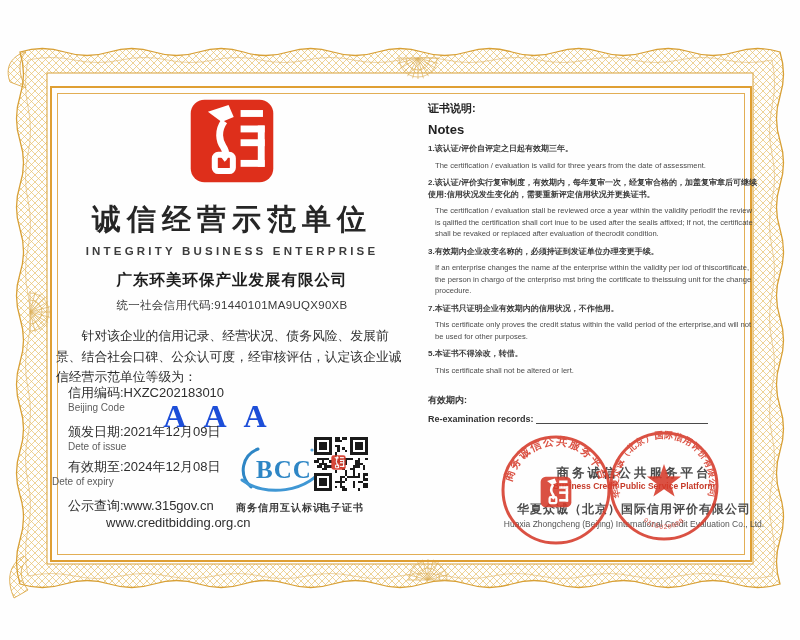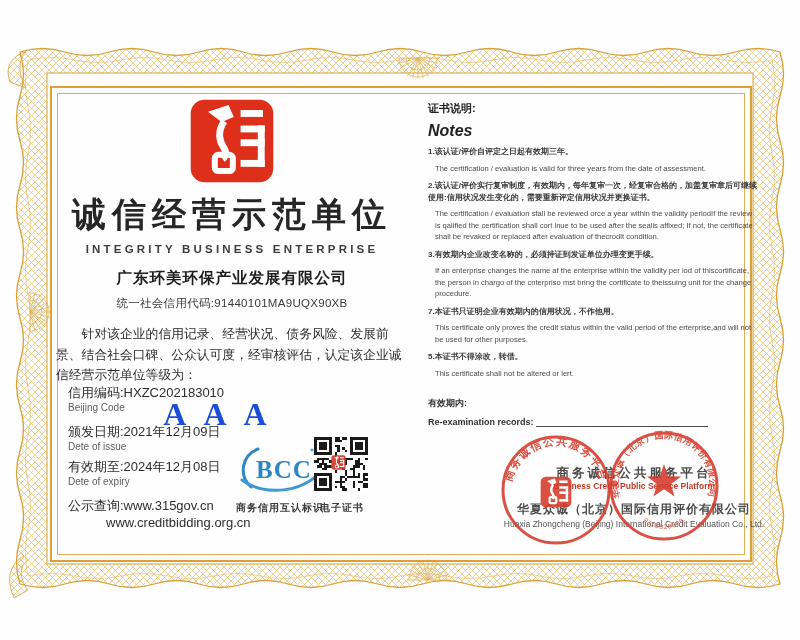--- a/index.html
+++ b/index.html
@@ -5,41 +5,41 @@
   html,body{margin:0;padding:0;background:#f7f6f3;}
   .page{position:relative;width:800px;height:640px;background:#fefefe;overflow:hidden;
         font-family:"Liberation Sans","DejaVu Sans",sans-serif;}
   #border-svg{position:absolute;left:0;top:0;z-index:0;}
   .frame{position:absolute;left:50px;top:86px;width:698px;height:472px;
          border:2px solid #df9f33;z-index:1;}
   .frame-inner{position:absolute;left:5px;top:5px;right:5px;bottom:5px;border:1px solid #e2ae55;}
   
   .main-col{position:absolute;left:56px;top:92px;width:352px;text-align:center;z-index:2;}
   .logo-wrap{margin:6px auto 0;width:86px;height:86px;}
-  .title-zh{margin-top:8px;font-family:"Liberation Serif","DejaVu Serif",serif;
-            font-weight:bold;font-size:34px;letter-spacing:6px;color:#262626;}
+  .title-zh{margin-top:16px;font-family:"Liberation Serif","DejaVu Serif",serif;
+            font-weight:bold;font-size:29px;letter-spacing:6px;color:#262626;}
   .title-en{margin-top:5px;font-size:11.5px;font-weight:600;letter-spacing:3.2px;color:#3d3d3d;}
   .company{margin-top:13px;font-size:15.5px;font-weight:bold;color:#1e1e1e;letter-spacing:1px;}
   .uscc{margin-top:7px;font-size:11.5px;color:#3a3a3a;letter-spacing:.3px;}
   .statement{margin-top:13px;text-align:left;text-indent:2em;font-size:12.8px;
              line-height:1.62;color:#2d2d2d;font-weight:500;}
   .grade{margin-top:10px;font-family:"Liberation Serif","DejaVu Serif",serif;font-weight:bold;
          font-size:32px;color:#1d4ed8;letter-spacing:17px;padding-right:17px;}
   .fld{position:absolute;z-index:2;font-size:13px;font-weight:400;color:#2e2e2e;white-space:nowrap;}
   .fld-sub{position:absolute;z-index:2;font-size:10px;color:#5d5d5d;white-space:nowrap;}
   
   .bcc-box{position:absolute;left:232px;top:444px;width:100px;z-index:2;}
   .badge-cap{position:absolute;z-index:2;font-size:10px;font-weight:700;color:#3a3a3a;
              letter-spacing:1px;white-space:nowrap;}
   .qr-box{position:absolute;left:314px;top:437px;width:54px;height:54px;z-index:2;}
   .qr-stamp{position:absolute;left:17px;top:18px;z-index:3;opacity:.92;}
   
   .notes-col{position:absolute;left:428px;top:101px;width:332px;z-index:2;color:#3c3c3c;}
   .n-head{font-size:11px;font-weight:700;color:#222;}
-  .n-head2{margin-top:6px;font-size:16px;font-weight:700;color:#222;font-style:italic;}
+  .n-head2{margin-top:6px;font-size:13px;font-weight:700;color:#222;}
   .nz{margin:6px 0 0;font-size:8px;line-height:11.5px;color:#3b3b3b;font-weight:600;}
   .ne{margin:5px 7px 0;font-size:7.6px;line-height:11.5px;color:#4a4a4a;}
   .review-zh{margin-top:18px;font-size:9px;font-weight:700;color:#333;}
   .review-row{margin-top:7px;font-size:9px;font-weight:700;color:#333;display:flex;align-items:flex-end;}
   .uline{display:inline-block;flex:0 0 172px;border-bottom:1px solid #4a4a4a;height:9px;margin-left:2px;}
   
   .seal-area{position:absolute;left:488px;top:428px;width:292px;height:140px;z-index:2;}
   .iss-line{position:absolute;left:0;width:100%;text-align:center;white-space:nowrap;}
   .iss1{top:37px;font-size:12.5px;font-weight:700;color:#4c4c4c;letter-spacing:3px;}
   .iss2{top:53px;font-size:8.5px;font-weight:600;color:#c63a29;}
@@ -102,21 +102,21 @@
     <div class="uscc">统一社会信用代码:91440101MA9UQX90XB</div>
     <div class="statement">针对该企业的信用记录、经营状况、债务风险、发展前景、结合社会口碑、公众认可度，经审核评估，认定该企业诚信经营示范单位等级为：</div>
     <div class="grade">AAA</div>
   </div>
 
   <div class="fld" style="left:68px;top:384px">信用编码:HXZC202183010</div>
   <div class="fld-sub" style="left:68px;top:402px">Beijing Code</div>
   <div class="fld" style="left:68px;top:423px">颁发日期:2021年12月09日</div>
   <div class="fld-sub" style="left:68px;top:441px">Dete of issue</div>
   <div class="fld" style="left:68px;top:458px">有效期至:2024年12月08日</div>
-  <div class="fld-sub" style="left:68px;top:476px">Dete of expiry</div>
+  <div class="fld-sub" style="left:52px;top:476px">Dete of expiry</div>
   <div class="fld" style="left:68px;top:497px">公示查询:www.315gov.cn</div>
   <div class="fld" style="left:106px;top:515px">www.creditbidding.org.cn</div>
 
   <div class="bcc-box">
     <svg width="100" height="50" viewBox="0 0 100 50">
       <path d="M26,5 C10,11 6,31 19,43" stroke="#2e86c5" stroke-width="3" fill="none" stroke-linecap="round"></path>
       <path d="M10,36 C32,53 76,50 94,20" stroke="#3f97d4" stroke-width="3" fill="none" stroke-linecap="round"></path>
       <circle cx="80" cy="6" r="1.6" fill="#5aa8dc"></circle>
         <circle cx="89" cy="12" r="1.3" fill="#5aa8dc"></circle>
       <text x="52" y="34" text-anchor="middle" font-family="Liberation Serif, DejaVu Serif, serif" font-size="25" font-weight="bold" fill="#2e86c5" letter-spacing="1">BCC</text>

